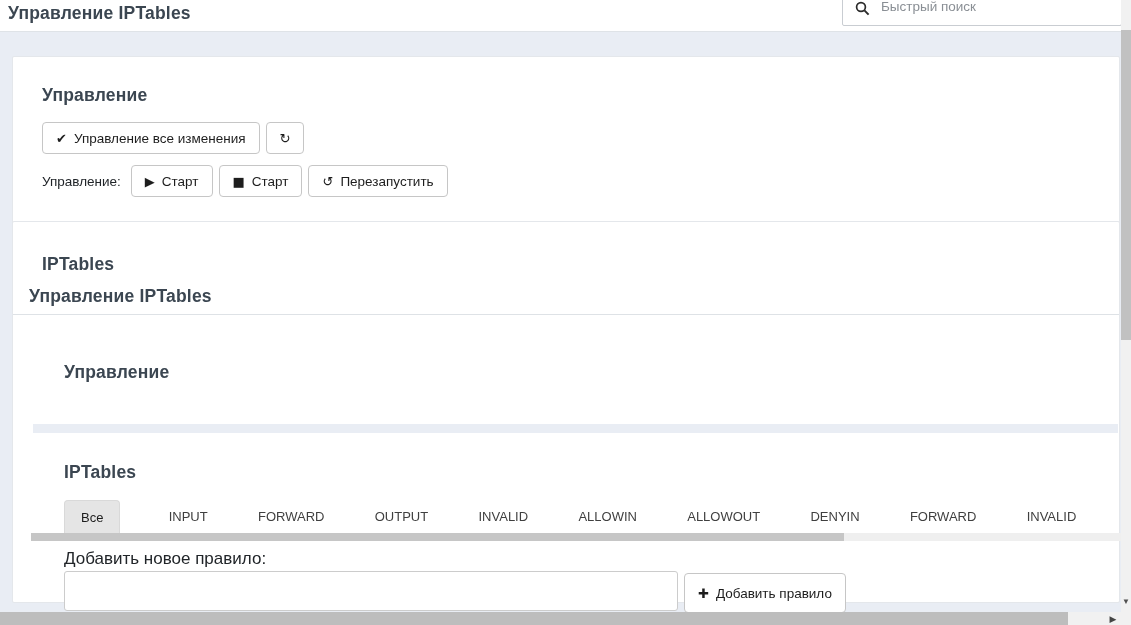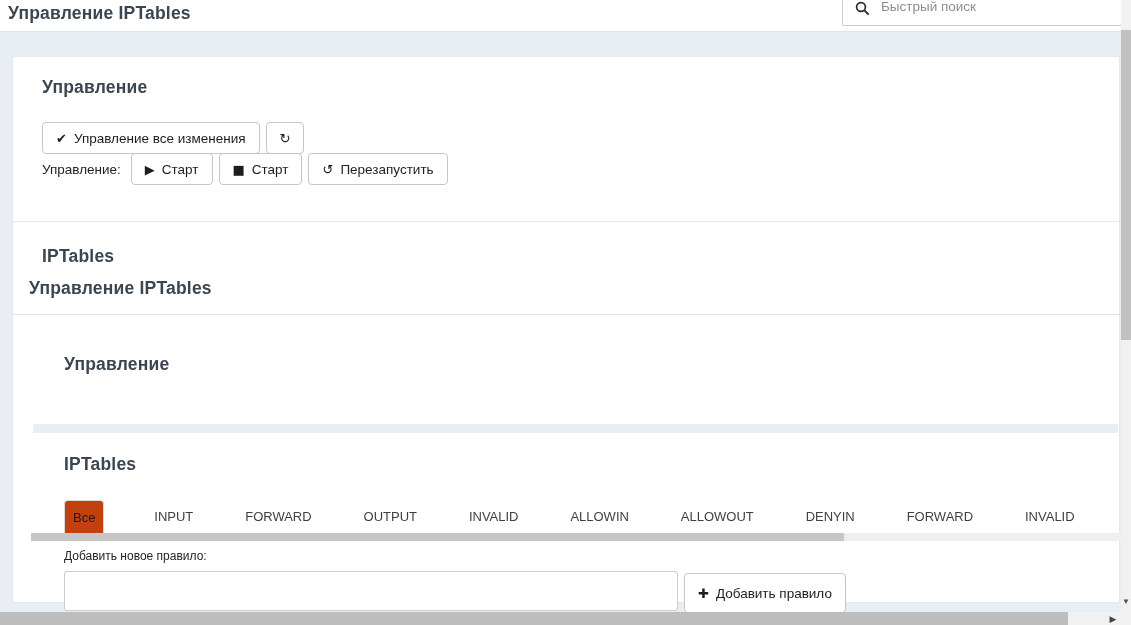--- a/index.html
+++ b/index.html
@@ -33,21 +33,21 @@
   .search-input::placeholder { color:#8a8f95; opacity:1; }
   
   .card {
     position:absolute; left:12px; width:1108px; background:#ffffff;
     border:1px solid #e4e7eb; border-radius:2px;
   }
   .card1 { top:56px; height:176px; }
   .card2 { top:221px; height:382px; }
   h2.sec {
     position:absolute; font-size:17.5px; font-weight:700; color:#3b4651;
-    letter-spacing:.2px; white-space:nowrap;
+    letter-spacing:.2px; white-space:nowrap;margin-top:8px;
   }
   
   .btn {
     display:inline-flex; align-items:center; gap:7px;
     height:32px; padding:0 13px;
     background:#fff; border:1px solid #c6c6c6; border-radius:4px;
     font-size:13.5px; color:#1d1d1d; cursor:pointer; white-space:nowrap;
     font-family:inherit;
   }
   .btn .ic { font-family:"DejaVu Sans",sans-serif; font-size:13px; line-height:1; }
@@ -59,31 +59,31 @@
   
   .tabs {
     position:absolute; left:51px; top:278px; width:1100px; height:33px;
     display:flex; justify-content:space-between; align-items:stretch; z-index:2;
   }
   .tab {
     font-size:13px; color:#3f3f3f; padding:9px 2px; line-height:15px;
     white-space:nowrap; cursor:pointer;
   }
   .tab.active {
-    background:#c2410c; border:1px solid #d9d9d9; border-bottom:none;
-    border-radius:4px 4px 0 0; padding:9px 8px; color:#1d1d1d;
+    background:#e5e5e5; border:1px solid #d9d9d9; border-bottom:none;
+    border-radius:4px 4px 0 0; padding:9px 16px; color:#1d1d1d;
   }
   .tabs-scrollbar {
     position:absolute; left:18px; top:311px; width:1090px; height:8px;
     background:#efefef; z-index:1;
   }
   .tabs-scrollbar .thumb {
     position:absolute; left:0; top:0; width:813px; height:8px; background:#c6c6c6;
   }
-  .add-label { position:absolute; left:51px; top:327px; font-size:12px; color:#212529; }
+  .add-label { position:absolute; left:51px; top:327px; font-size:17px; color:#212529; }
   .rule-input {
     position:absolute; left:51px; top:349px; width:614px; height:40px;
     border:1px solid #cccccc; border-radius:3px; background:#fff;
     font-size:13.5px; padding:0 10px; outline:none; font-family:inherit;
   }
   .add-btn { position:absolute; left:671px; top:351px; height:40px; }
   
   .vscroll {
     position:absolute; right:0; top:0; width:10px; height:612px;
     background:#f1f1f1; z-index:10;
@@ -128,21 +128,21 @@
   <div class="btn-row" style="left:29px; top:65px;">
     <button class="btn">
       <span class="ic">✔</span>
       <span>Управление все изменения</span>
     </button>
     <button class="btn">
       <span class="ic">↻</span>
     </button>
   </div>
 
-  <div class="btn-row" style="left:29px; top:96px;">
+  <div class="btn-row" style="left:29px; top:108px;">
     <span class="ctl-label">Управление:</span>
     <button class="btn">
       <span class="ic">▶</span>
       <span>Старт</span>
     </button>
     <button class="btn">
       <span class="ic">■</span>
       <span>Старт</span>
     </button>
     <button class="btn">

